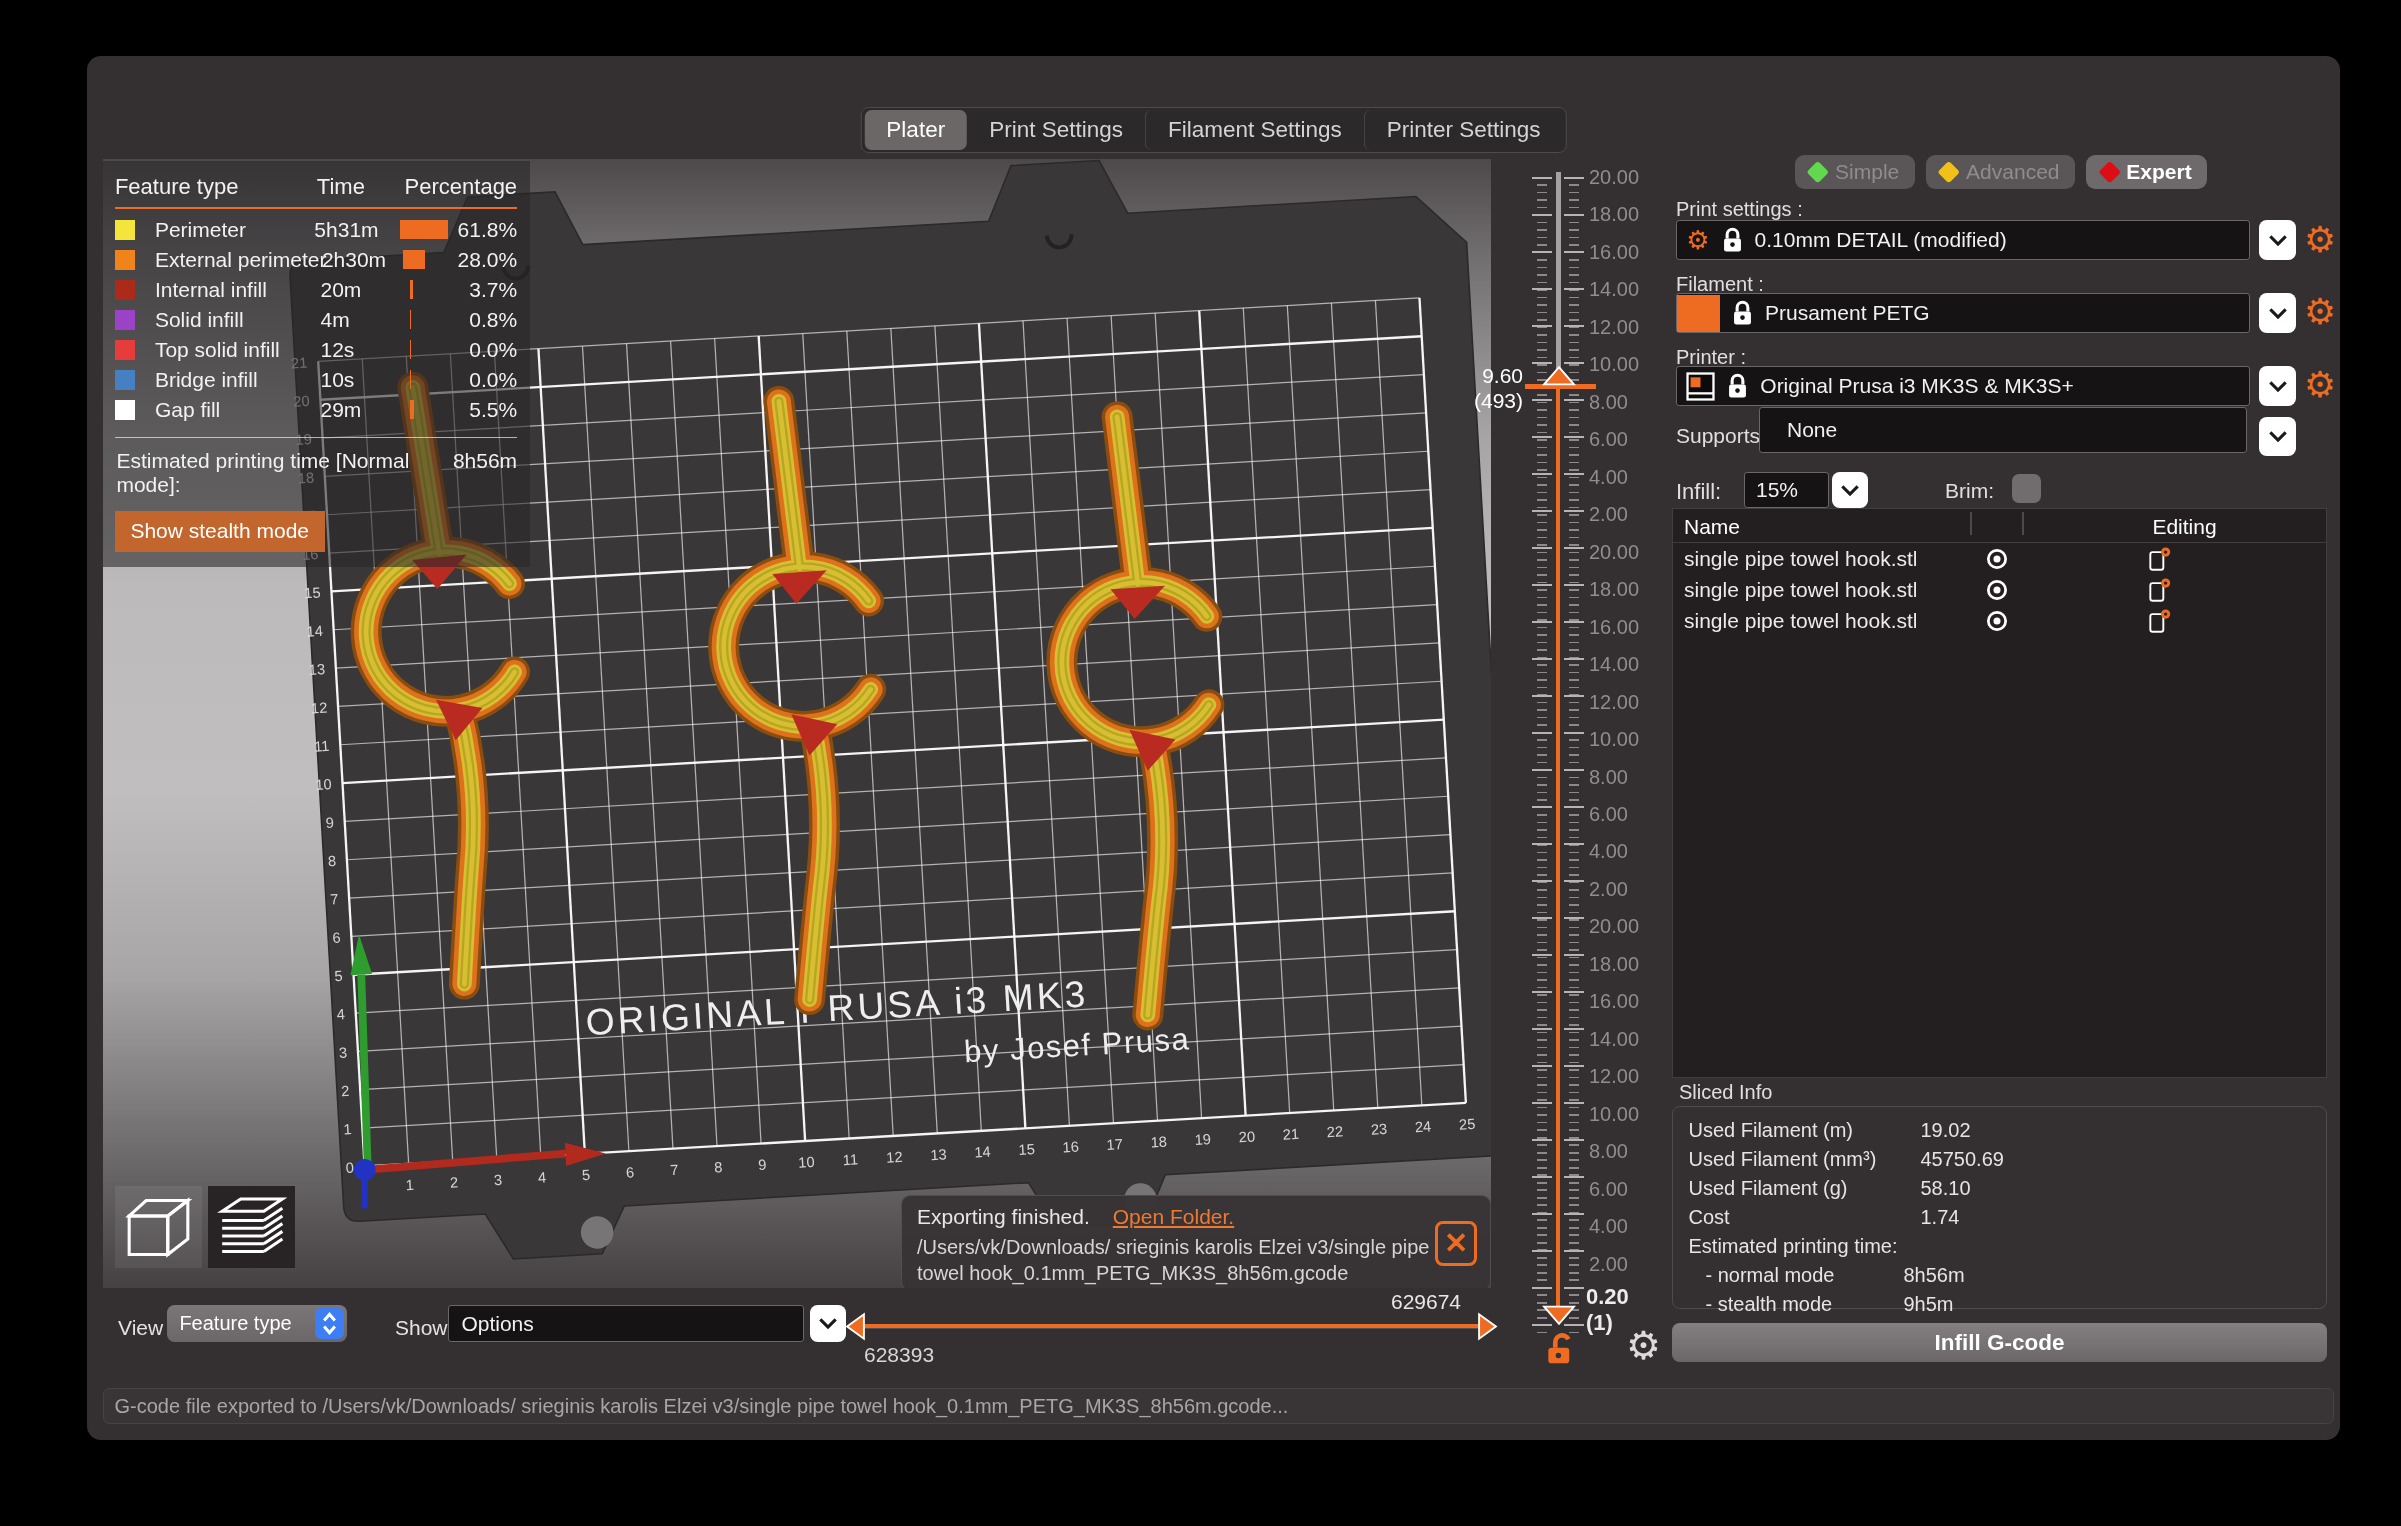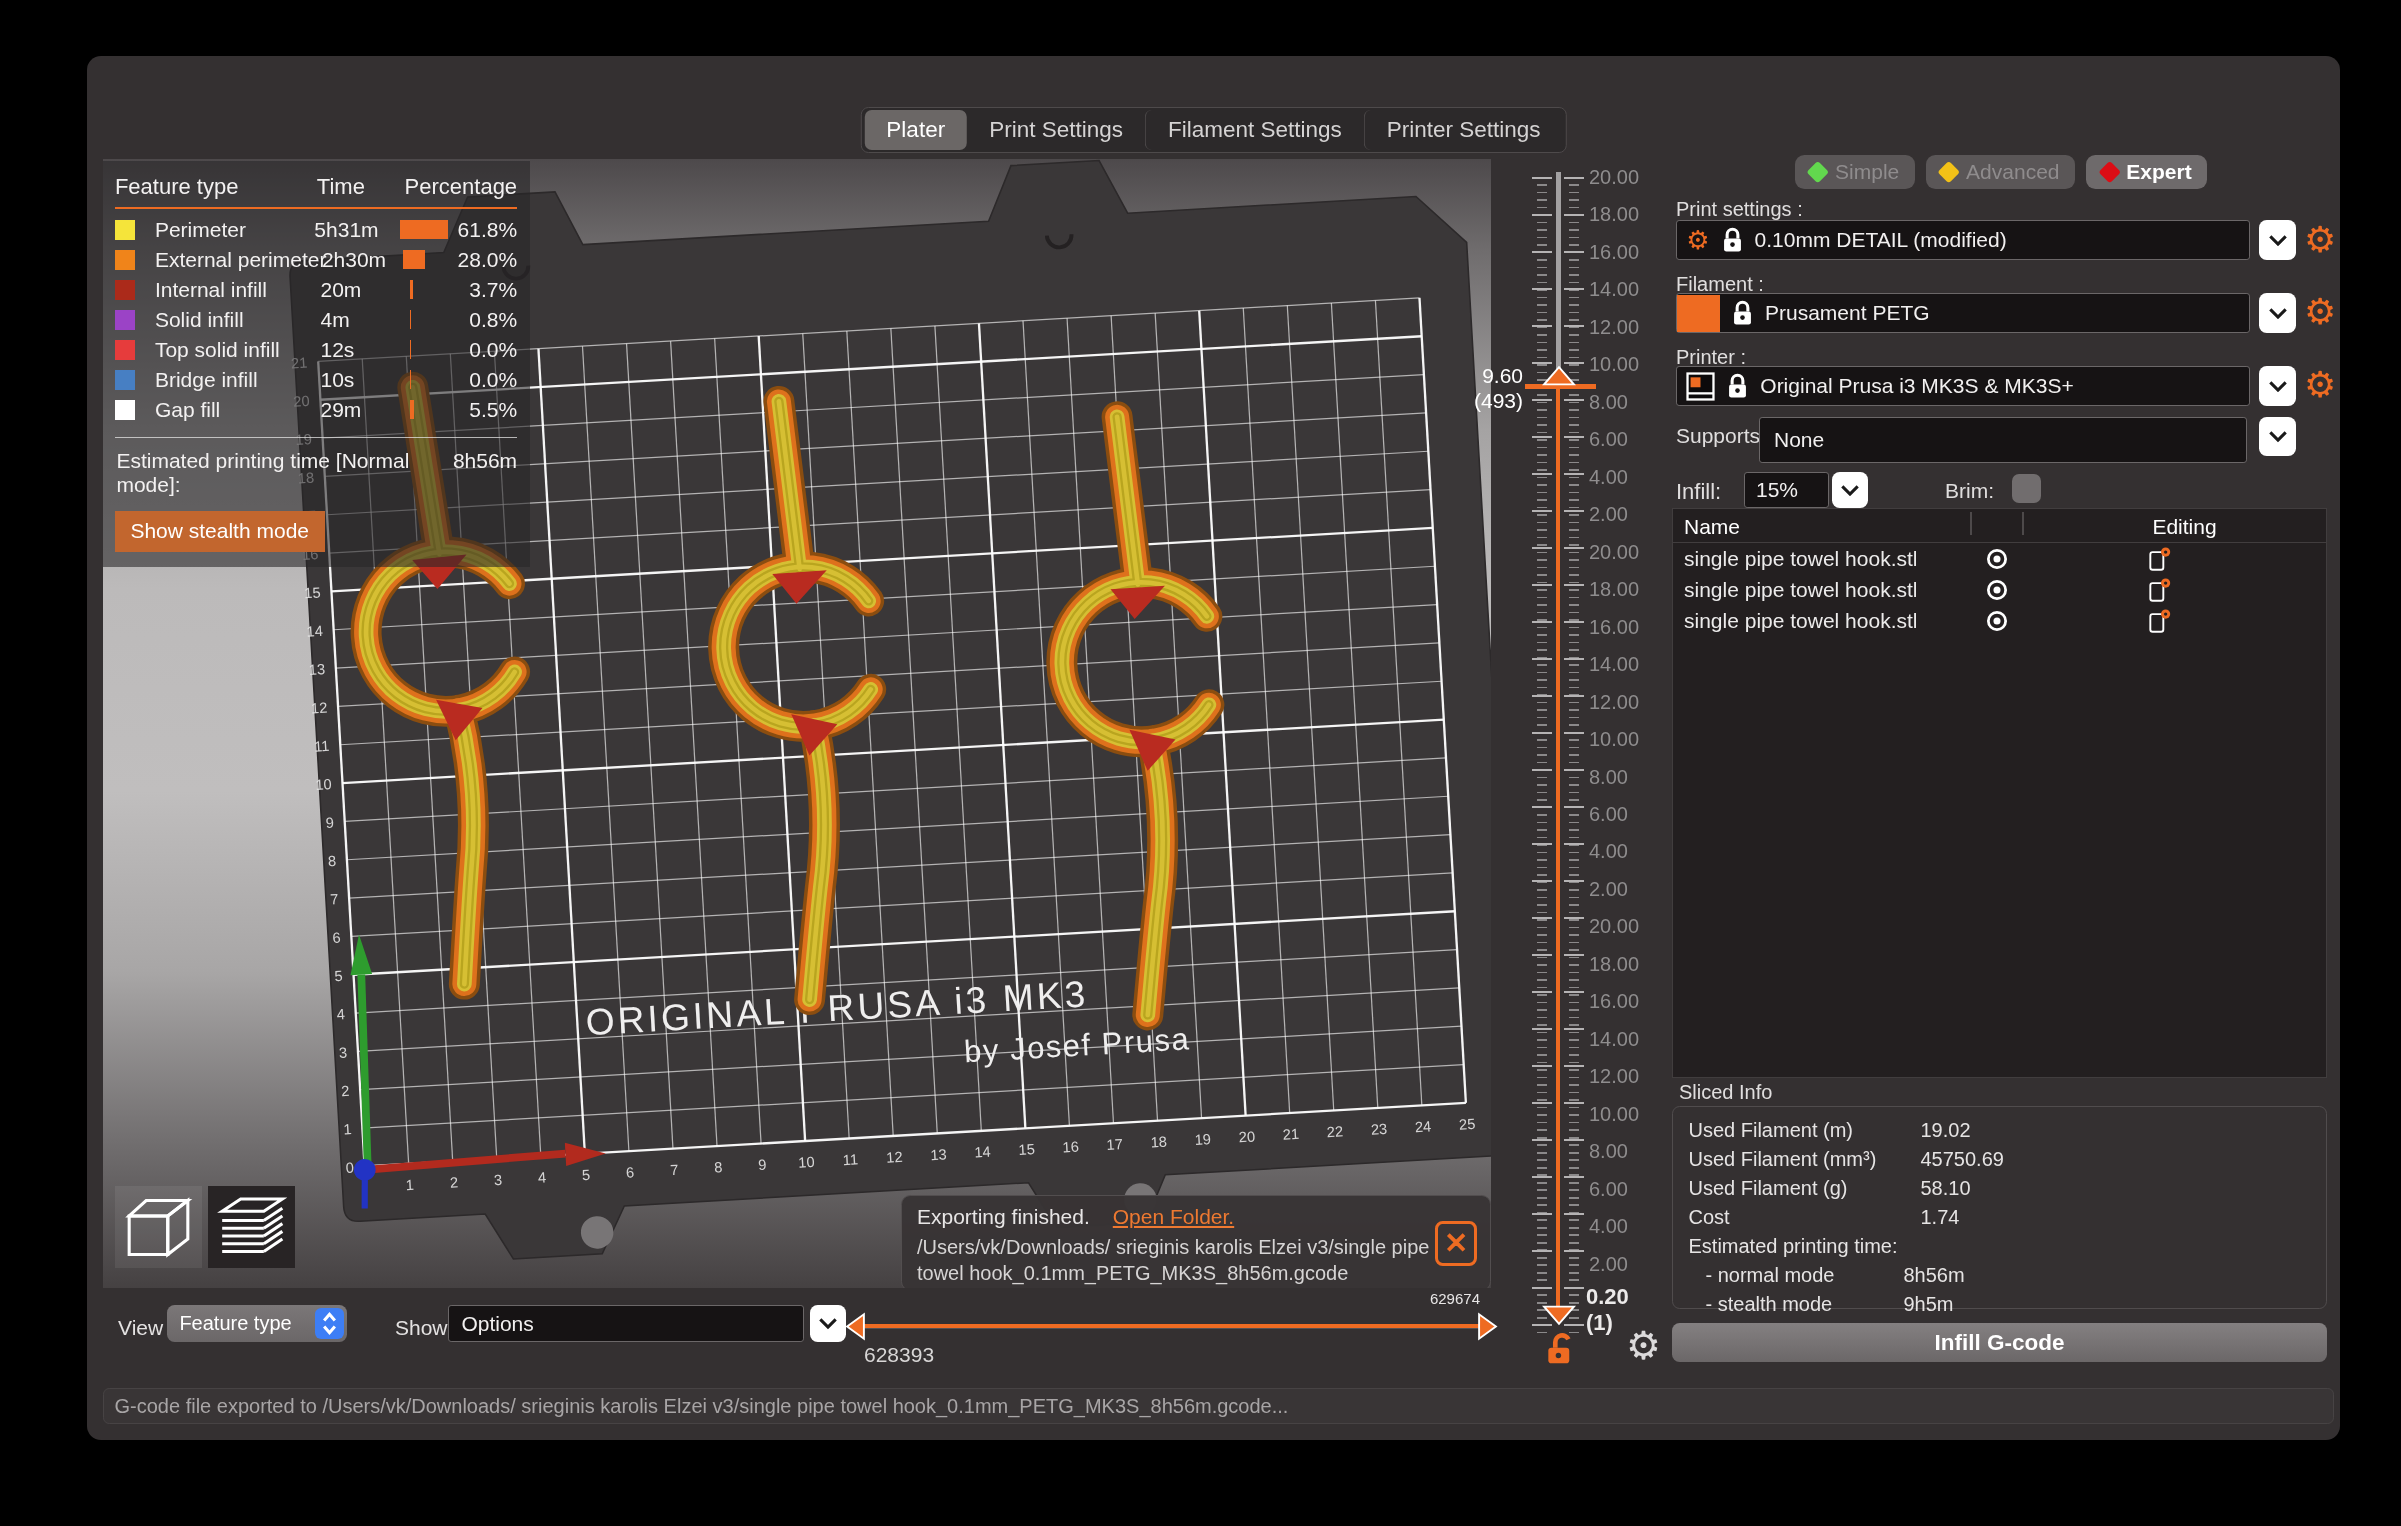--- a/index.html
+++ b/index.html
@@ -63,33 +63,33 @@
   
   .bb-label{position:absolute;font-size:21px;color:#e4e2e2;top:1254px;height:36px;line-height:36px;}
   #view-select{position:absolute;left:80px;top:1249px;width:180px;height:37px;background:linear-gradient(#7b7778,#6b6768);border-radius:7.7px;color:#fff;font-size:20px;line-height:37px;padding-left:12.4px;}
   #view-stepper{position:absolute;right:3.1px;top:3.1px;width:29px;height:31px;background:#3d7ef5;border-radius:6.2px;}
   .dark-field{position:absolute;background:#161314;border:1.5px solid #6b6768;border-radius:3.1px;color:#f2f0f0;font-size:21px;display:flex;align-items:center;}
   #show-field{left:361px;top:1249px;width:356px;height:37px;padding-left:12.4px;}
   .drop-btn{position:absolute;background:#fff;border:none;border-radius:7.7px;display:flex;align-items:center;justify-content:center;}
   #show-drop{left:723px;top:1249px;width:36px;height:37px;}
   
   #hslider-line{position:absolute;left:777px;top:1268px;width:615px;height:3.9px;background:#ee6b22;box-shadow:0 0.8px 0 #fff3;}
-  #hs-high{position:absolute;left:1285px;top:1234px;width:108px;text-align:right;color:#e8e6e6;font-size:15px;}
+  #hs-high{position:absolute;left:1285px;top:1234px;width:108px;text-align:center;color:#e8e6e6;font-size:21px;}
   #hs-low{position:absolute;left:777px;top:1287px;color:#d8d6d6;font-size:21px;}
   
   #modes{position:absolute;left:1585px;top:99px;width:658px;display:flex;justify-content:center;gap:11px;}
   .mode{height:34px;border-radius:9.3px;background:#5a5657;display:flex;align-items:center;gap:9.3px;padding:0 15.5px;font-size:21px;color:#8f8c8d;border:none;}
   .mode.active{background:#6e6a6b;color:#fff;font-weight:bold;}
   .diamond{width:15.5px;height:15.5px;border-radius:3.1px;transform:rotate(45deg);}
   .rp-label{position:absolute;left:1589px;font-size:20px;color:#e0dede;}
   .combo{left:1589px;width:574px;height:40px;gap:11px;padding:0 9.3px;}
   .combo-drop{width:37px;height:40px;}
   .gear-btn{position:absolute;color:#ee6b22;font-size:36px;line-height:36px;background:none;border:none;padding:0;}
   .ps-gear{color:#ee6b22;font-size:26px;line-height:26px;}
-  #supports-field{left:1672px;top:361px;width:488px;height:46px;padding-left:14px;}
+  #supports-field{left:1672px;top:351px;width:488px;height:46px;padding-left:27px;}
   #infill-field{left:1657px;top:416px;width:85px;height:36px;padding-left:11px;}
   #brim-check{position:absolute;left:1925px;top:418px;width:29px;height:29px;background:#716d6e;border-radius:7px;border:none;}
   
   #obj-table{position:absolute;left:1585px;top:452px;width:655px;height:570px;background:#231f20;border:0.8px solid #413d3e;}
   #obj-head{position:relative;height:34px;border-bottom:0.8px solid #413d3e;color:#fff;font-size:21px;}
   #obj-head .nh{position:absolute;left:11px;top:6.2px;}
   #obj-head .eh{position:absolute;left:434px;top:6.2px;width:155px;text-align:center;}
   #obj-head .tick{position:absolute;top:3.1px;width:1.5px;height:23px;background:#4d494a;}
   .obj-row{position:relative;height:31px;color:#ecebeb;font-size:21px;}
   .obj-name{position:absolute;left:11px;top:3.9px;}

